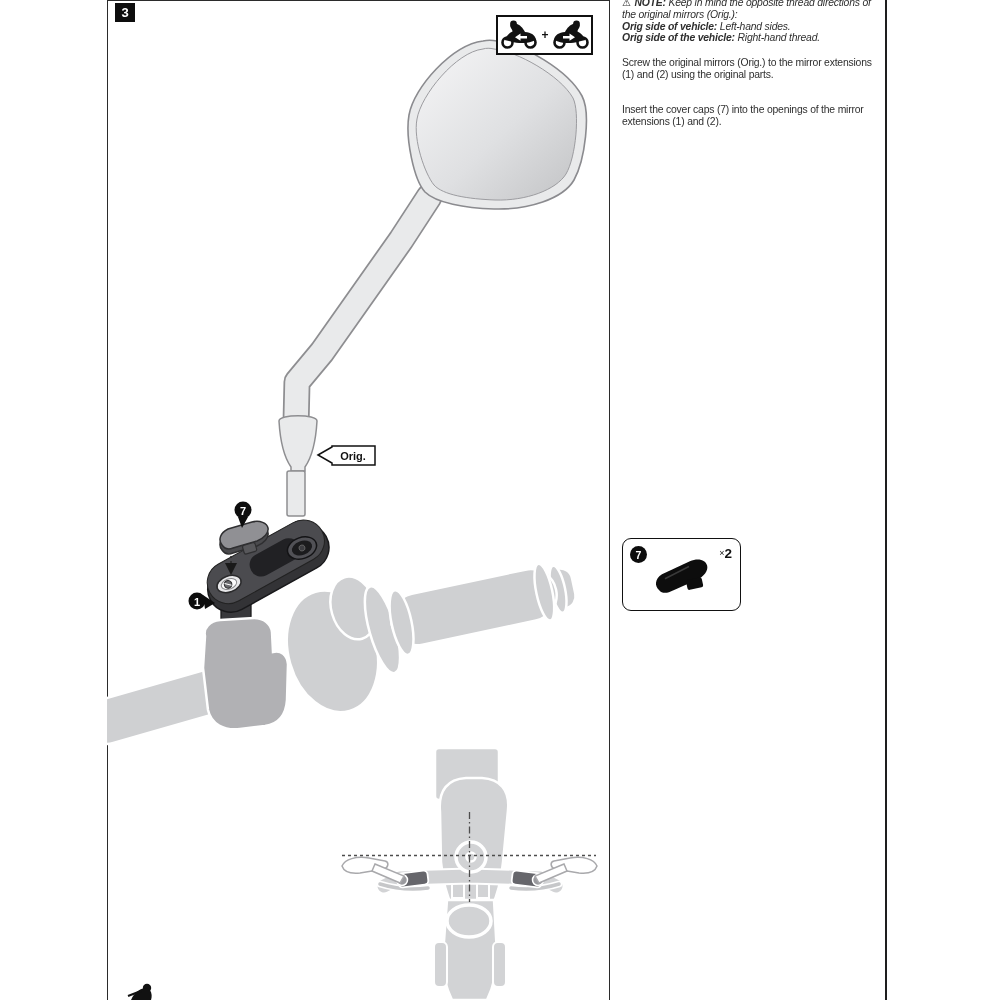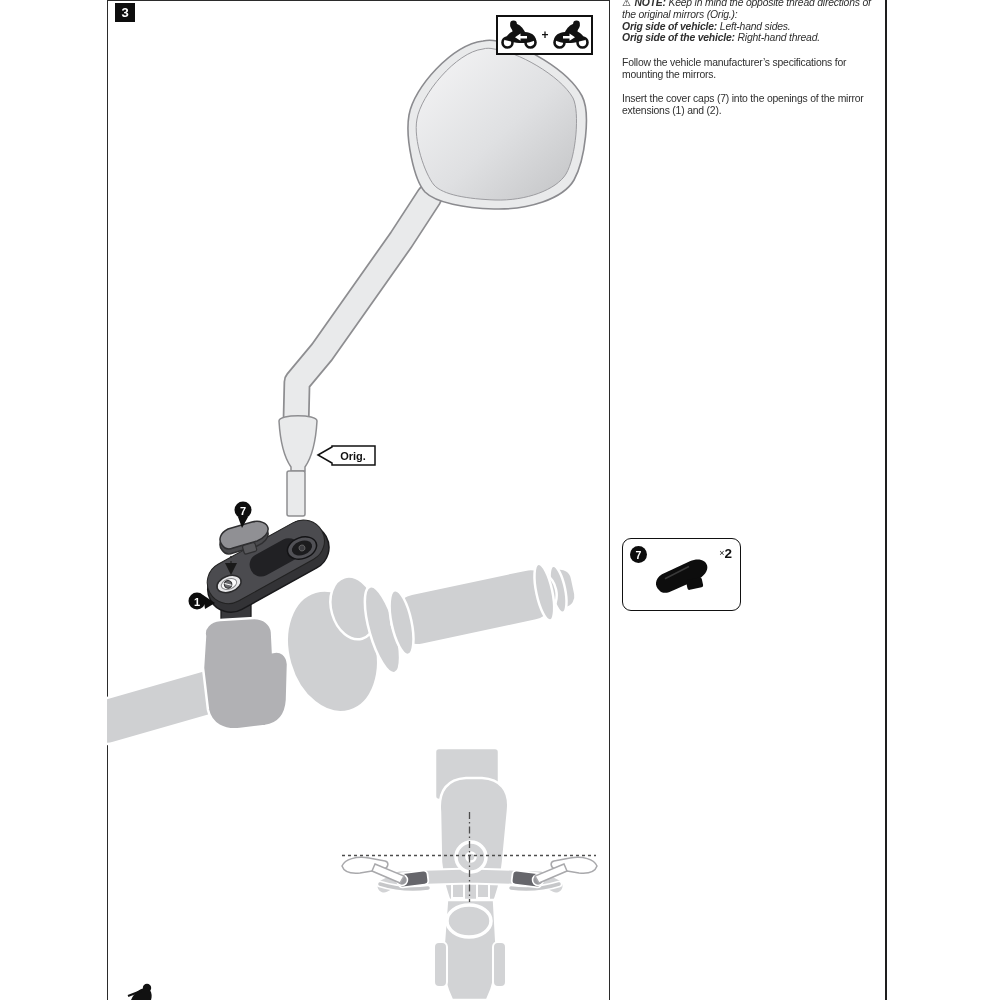--- a/index.html
+++ b/index.html
@@ -28,21 +28,21 @@
   
   .right-col{
     position:absolute;left:622px;top:-3px;width:260px;
     font-size:10.4px;line-height:11.8px;letter-spacing:-0.2px;color:#2f2f2f;
   }
   .note{font-style:italic;}
   .nb{font-weight:bold;}
   .warn-icon{font-style:normal;font-size:10px;margin-right:1px;}
   .body-text{margin-top:13px;font-style:normal;}
   .para{margin:0;}
-  .para-gap{margin-top:12px;}
+  .para-gap{margin-top:23px;}
   
   .parts-box{
     position:absolute;left:622px;top:538px;width:119px;height:73px;
     border:1.6px solid #111;border-radius:9px;box-sizing:border-box;background:#fff;
   }
   .parts-num{
     position:absolute;left:7px;top:7px;width:17px;height:17px;border-radius:50%;
     background:#0d0d0d;color:#fff;font-size:10.5px;font-weight:bold;
     display:flex;align-items:center;justify-content:center;
   }
@@ -228,21 +228,21 @@
   <line x1="4" y1="18" x2="17" y2="13" stroke="#111" stroke-width="2"></line>
 </svg>
 
 <div class="right-col">
   <div class="note">
     <div><span class="warn-icon">⚠</span> <span class="nb">NOTE:</span> <span>Keep in mind the opposite thread directions of the original mirrors (Orig.):</span></div>
     <div><span class="nb">Orig side of vehicle:</span> <span>Left-hand sides.</span></div>
     <div><span class="nb">Orig side of the vehicle:</span> <span>Right-hand thread.</span></div>
   </div>
   <div class="body-text">
-    <div class="para">Follow the vehicle manufacturer’s specifications for mounting the mirrors.</div>
+    <div class="para">Screw the original mirrors (Orig.) to the mirror extensions (1) and (2) using the original parts.</div>
     <div class="para para-gap">Insert the cover caps (7) into the openings of the mirror extensions (1) and (2).</div>
   </div>
 </div>
 
 <div class="parts-box">
   <div class="parts-num">
       <span>7</span>
     </div>
   <div class="parts-qty"><span class="x">×</span><span class="n">2</span></div>
   <svg class="cap-svg" width="64" height="44" viewBox="0 0 64 44">

